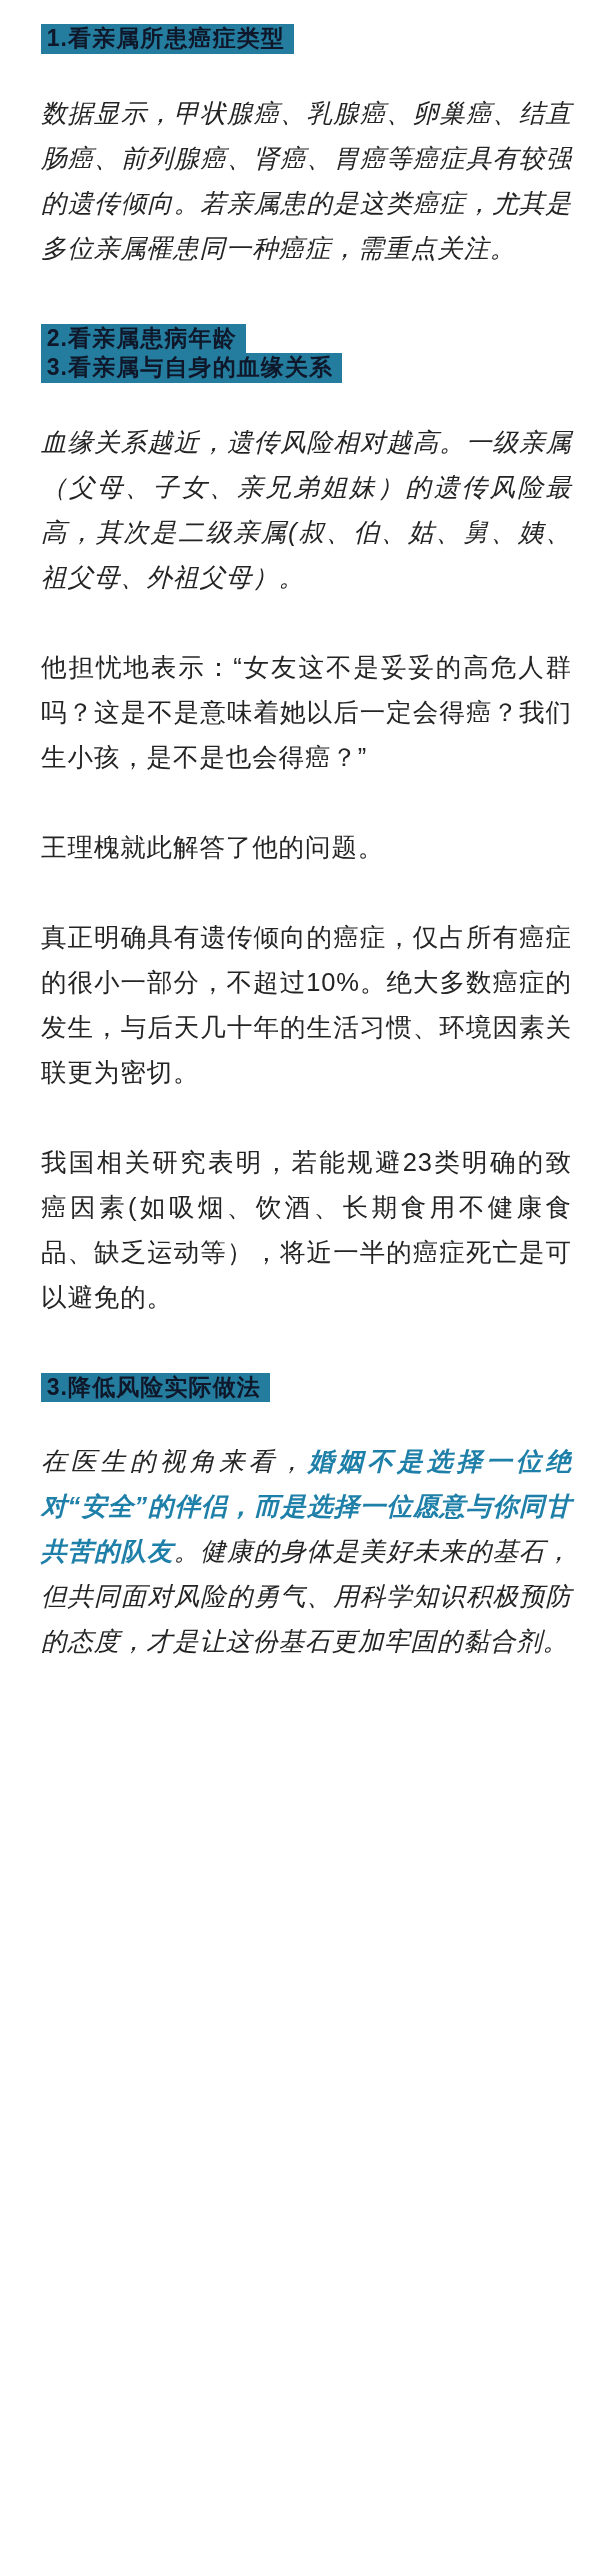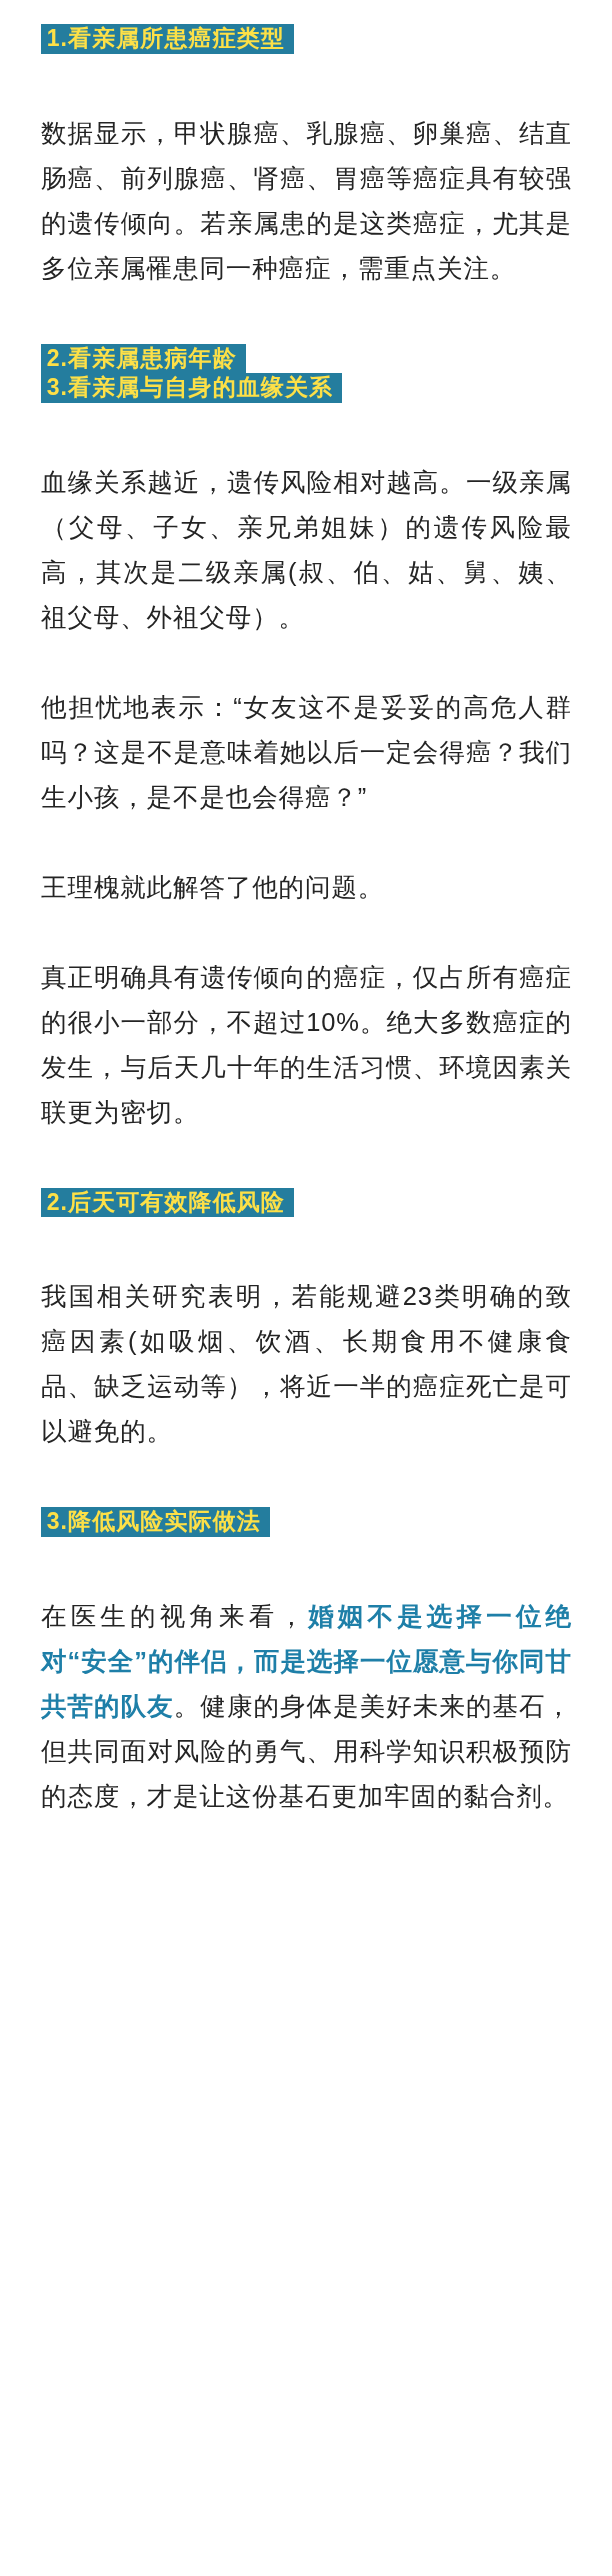--- a/index.html
+++ b/index.html
@@ -14,21 +14,21 @@
     box-sizing: border-box;
     padding: 23px 41px 40px 41px;
     background: #ffffff;
     font-family: "Liberation Sans", "DejaVu Sans", sans-serif;
   }
   
   .sec-heading {
     display: table;
     margin: 0;
     background: var(--accent-bg, #247d9e);
-    color: #fde047;
+    color: #0f172a;
     font-size: 23px;
     font-weight: 700;
     line-height: 29.5px;
     padding: 0 9px 0 5.7px;
     letter-spacing: 1.1px;
     white-space: nowrap;
   }
   .para {
     margin: 0;
     font-size: 25.5px;
@@ -39,34 +39,33 @@
     text-align: justify;
     text-justify: inter-ideograph;
     word-break: break-all;
   }
   .para .accent {
     color: var(--accent-text, #1e7fa8);
     font-weight: 700;
   }
   
   .sec-heading:first-child { margin-top: 1.1px; }
-  .sec-heading + .para { margin-top: 57px; }
+  .sec-heading + .para { margin-top: 37px; font-style: italic; }
   .para + .para { margin-top: 45px; }
   .para + .sec-heading { margin-top: 53px; }
 </style>
 </head>
 <body>
 
 <main class="page" id="article" style="--accent-bg: #247d9e; --accent-text: #1e7fa8; background: rgb(255, 255, 255);">
     <h2 class="sec-heading">1.看亲属所患癌症类型</h2>
     <p class="para"><span>数据显示，甲状腺癌、乳腺癌、卵巢癌、结直肠癌、前列腺癌、肾癌、胃癌等癌症具有较强的遗传倾向。若亲属患的是这类癌症，尤其是多位亲属罹患同一种癌症，需重点关注。</span></p>
     <h2 class="sec-heading">2.看亲属患病年龄</h2>
     <h2 class="sec-heading">3.看亲属与自身的血缘关系</h2>
     <p class="para"><span>血缘关系越近，遗传风险相对越高。一级亲属（父母、子女、亲兄弟姐妹）的遗传风险最高，其次是二级亲属(叔、伯、姑、舅、姨、祖父母、外祖父母）。</span></p>
     <p class="para"><span>他担忧地表示：“女友这不是妥妥的高危人群吗？这是不是意味着她以后一定会得癌？我们生小孩，是不是也会得癌？”</span></p>
     <p class="para"><span>王理槐就此解答了他的问题。</span></p>
     <p class="para"><span>真正明确具有遗传倾向的癌症，仅占所有癌症的很小一部分，不超过10%。绝大多数癌症的发生，与后天几十年的生活习惯、环境因素关联更为密切。</span></p>
-    <h2 class="sec-heading">2.后天可有效降低风险</h2>
     <p class="para"><span>我国相关研究表明，若能规避23类明确的致癌因素(如吸烟、饮酒、长期食用不健康食品、缺乏运动等），将近一半的癌症死亡是可以避免的。</span></p>
     <h2 class="sec-heading">3.降低风险实际做法</h2>
     <p class="para"><span>在医生的视角来看，</span><span class="accent">婚姻不是选择一位绝对“安全”的伴侣，而是选择一位愿意与你同甘共苦的队友</span><span>。健康的身体是美好未来的基石，但共同面对风险的勇气、用科学知识积极预防的态度，才是让这份基石更加牢固的黏合剂。</span></p>
   </main>
 
 
 </body></html>

